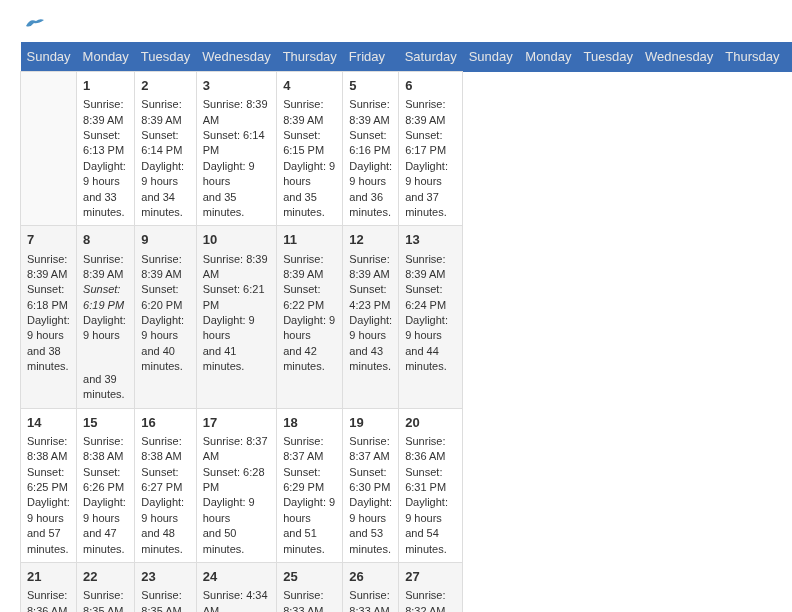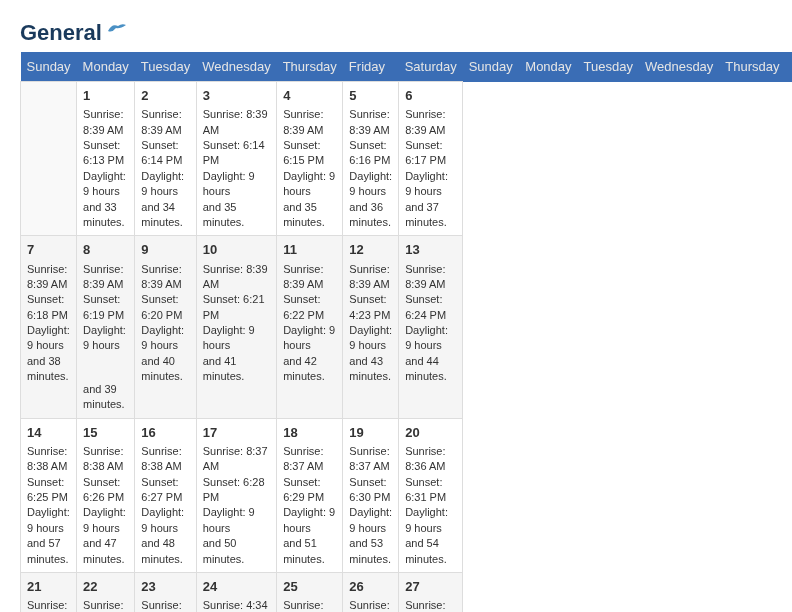--- a/index.html
+++ b/index.html
@@ -70,21 +70,20 @@
     .empty-cell {
       background-color: #f9f9f9 !important;
     }
   </style>
 </head>
 <body>
 
 <div class="header">
   <div class="logo">
     <div style="display:flex; align-items:center;">
-      <span style="font-size:22px; font-weight:bold; color:#1a3a5c;">General</span>
       <svg width="22" height="20" viewBox="0 0 22 20" style="margin-left:2px; margin-top:-4px;">
         <path d="M4 10 Q8 2 14 5 Q18 2 22 4 Q16 8 12 7 Q8 12 4 10Z" fill="#4a90c4"></path>
       </svg>
     </div>
     <span style="font-size:22px; font-weight:bold; color:#4a90c4; margin-top:-4px;"></span>
   </div>
   <div class="title-section">
     <div class="month-title"></div>
     <div class="subtitle"></div>
   </div>
@@ -158,21 +157,21 @@
         <td>
           <span class="day-num">7</span>
           <span style="display: block;">Sunrise: 8:39 AM</span>
           <span style="display: block;">Sunset: 6:18 PM</span>
           <span style="display: block;">Daylight: 9 hours</span>
           <span style="display: block;">and 38 minutes.</span>
         </td>
         <td>
           <span class="day-num">8</span>
           <span style="display: block;">Sunrise: 8:39 AM</span>
-          <span style="display: block;">Sunset: 6:19 PM</span>
+          <span style="display: block; font-style: italic;">Sunset: 6:19 PM</span>
           <span style="display: block;">Daylight: 9 hours</span>
           <span style="display: block; margin-top: 28px;">and 39 minutes.</span>
         </td>
         <td>
           <span class="day-num">9</span>
           <span style="display: block;">Sunrise: 8:39 AM</span>
           <span style="display: block;">Sunset: 6:20 PM</span>
           <span style="display: block;">Daylight: 9 hours</span>
           <span style="display: block;">and 40 minutes.</span>
         </td>

